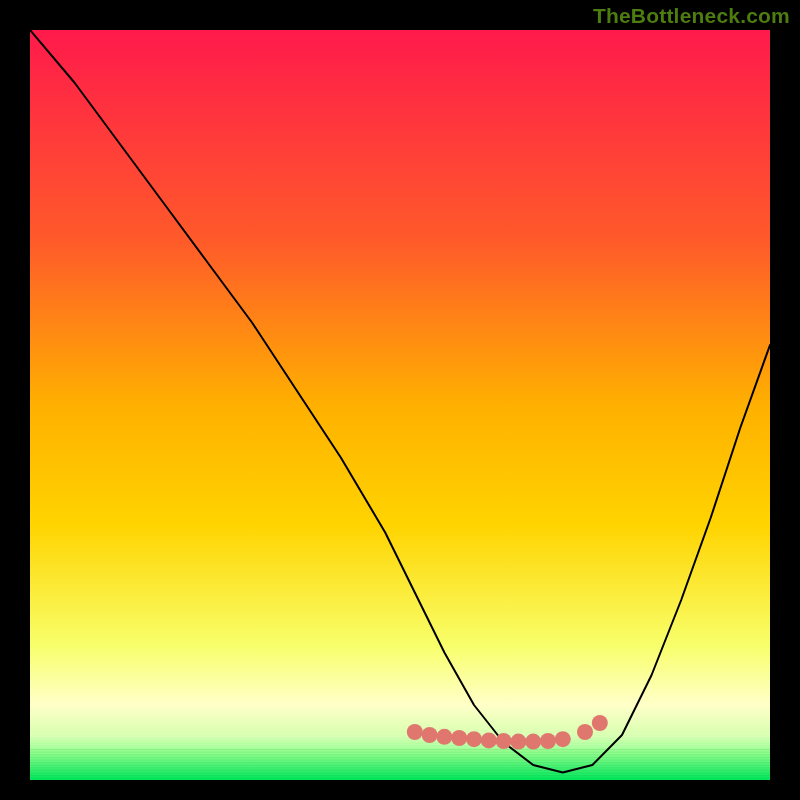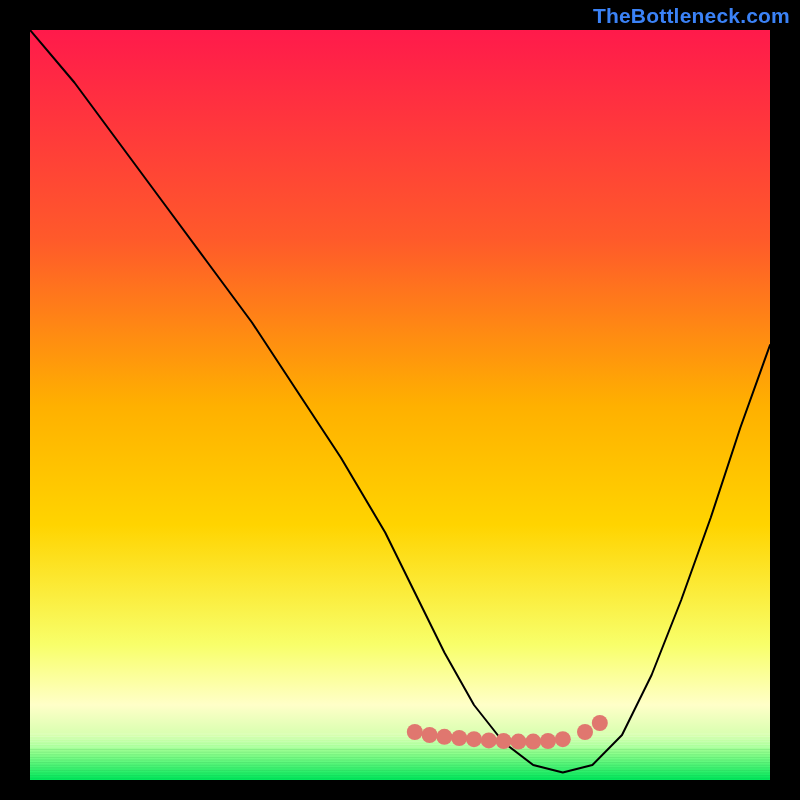--- a/index.html
+++ b/index.html
@@ -16,21 +16,21 @@
     width: 800px;
     height: 800px;
     background: #000;
   }
   .watermark {
     position: absolute;
     top: 4px;
     right: 10px;
     font-size: 21px;
     font-weight: 600;
-    color: #3b82f6;
+    color: #4d7c0f;
     letter-spacing: 0.2px;
     z-index: 30;
     user-select: none;
   }
   .plot-area {
     position: absolute;
     left: 30px;
     top: 30px;
     width: 740px;
     height: 750px;

